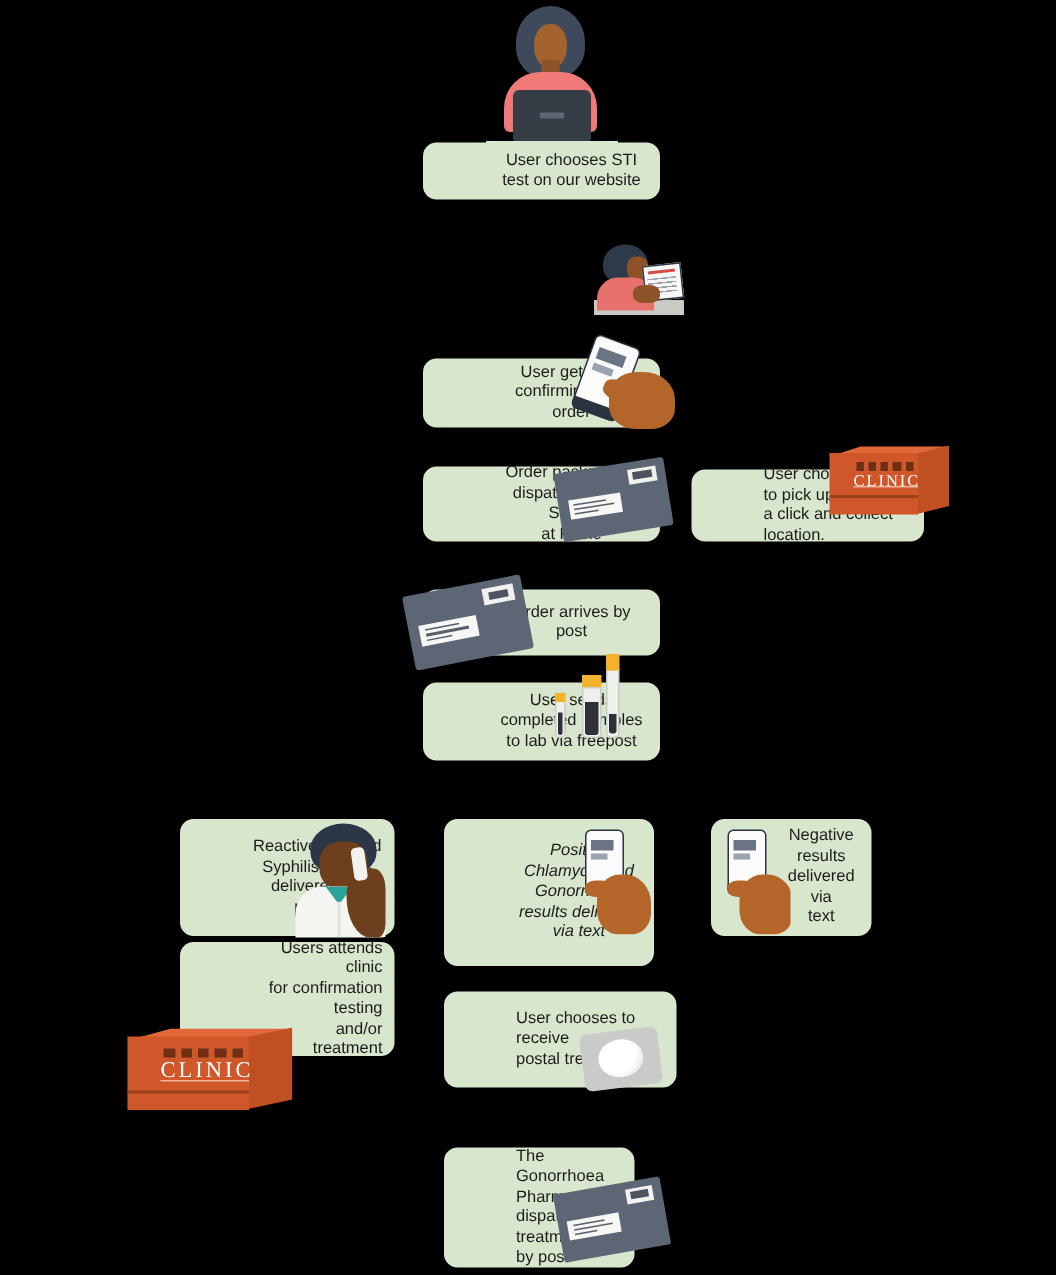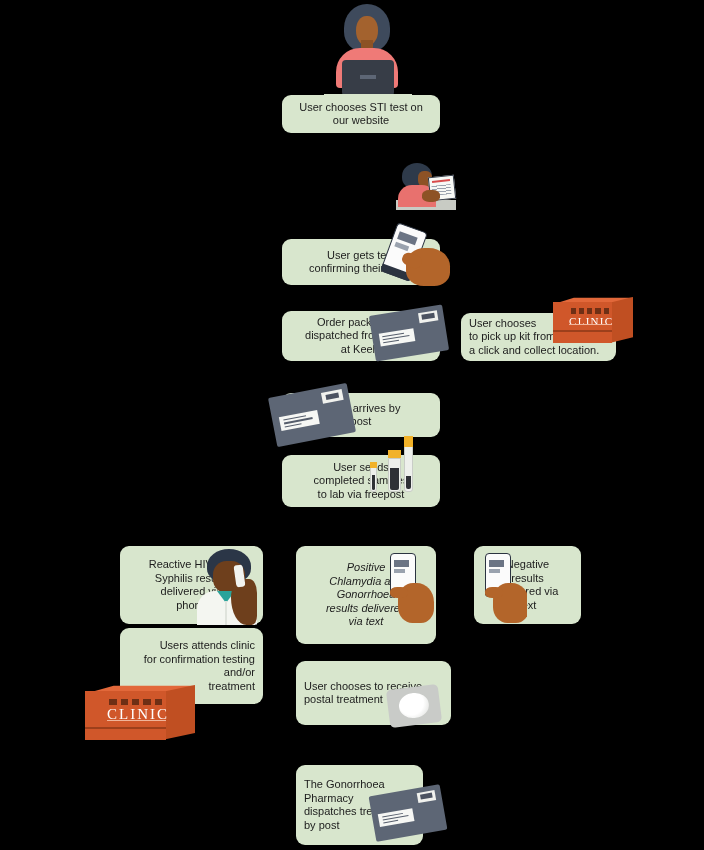--- a/index.html
+++ b/index.html
@@ -27,20 +27,21 @@
     align-items: center;
     color: #1c1c1c;
     font-size: 11px;
     line-height: 13.5px;
     z-index: 5;
   }
   .node .txt {
     width: 100%;
     padding: 0 8px;
     white-space: pre-line;
+    margin-left: 40px;
   }
   .t-center .txt { text-align: center; }
   .t-left   .txt { text-align: left; }
   .t-right  .txt { text-align: right; }
 
   .art {
     position: absolute;
     z-index: 6;
     pointer-events: none;
   }

